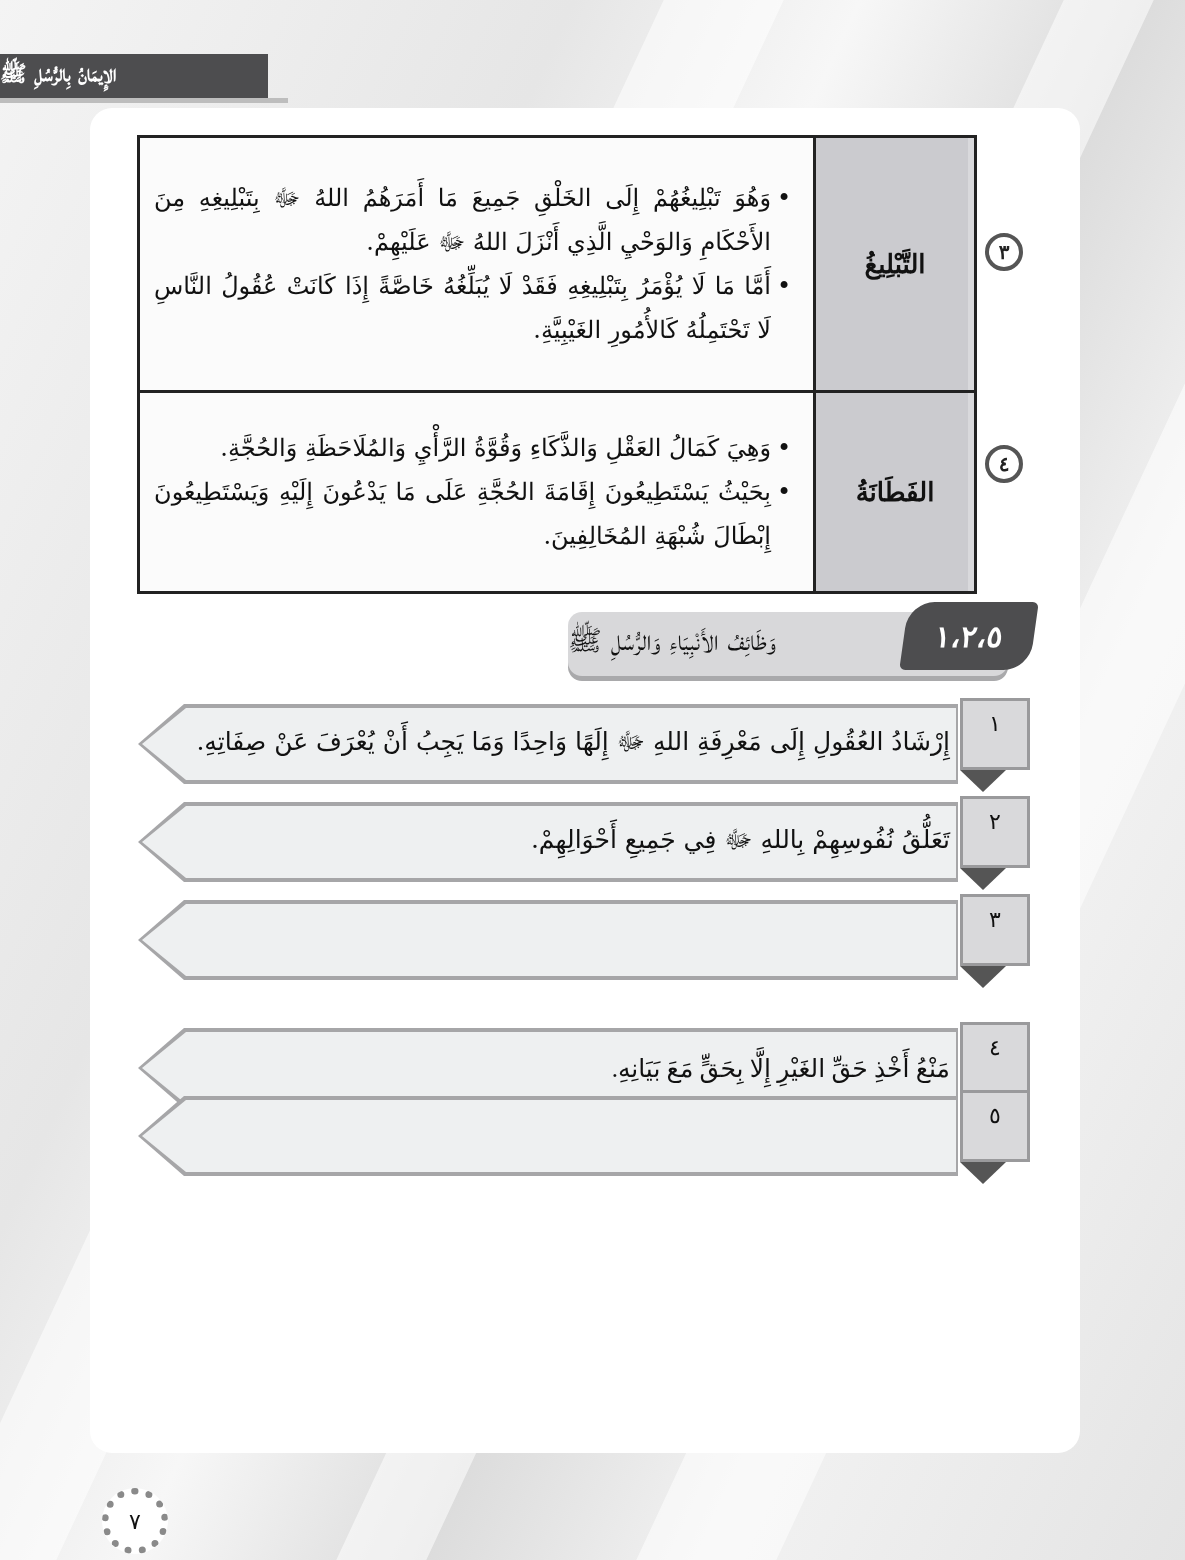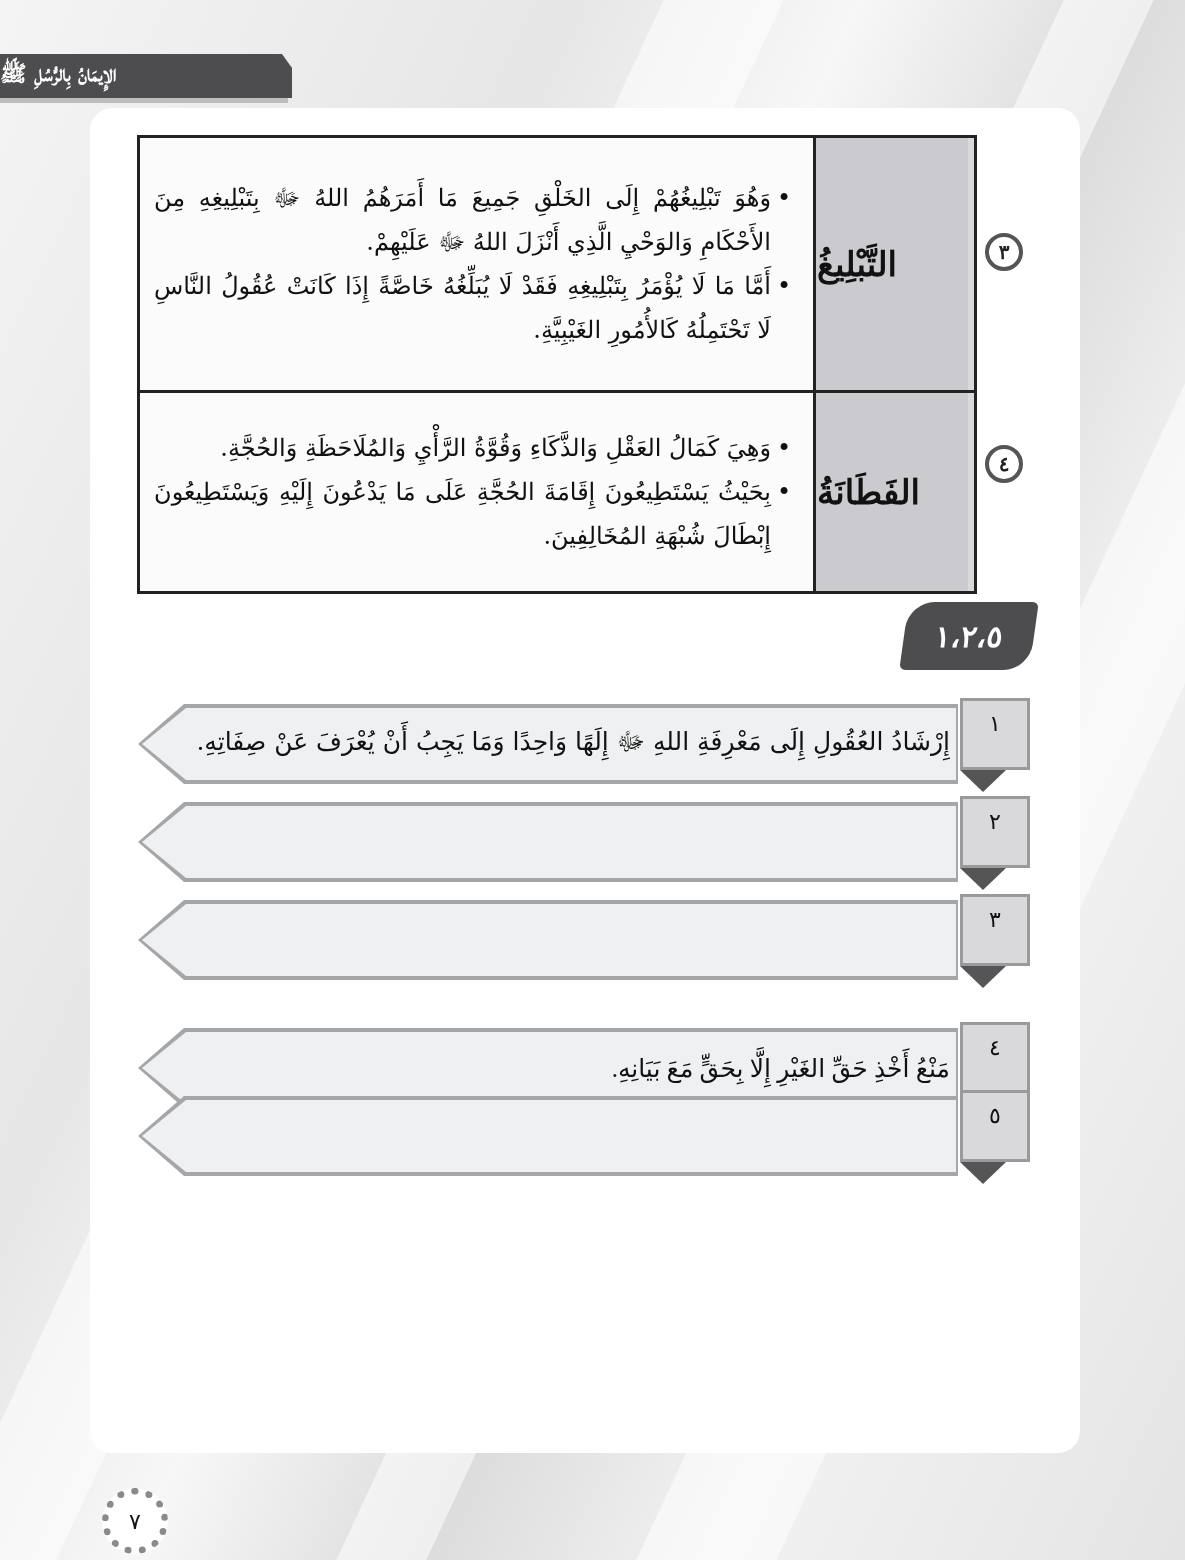--- a/index.html
+++ b/index.html
@@ -3,39 +3,39 @@
 <meta charset="utf-8">
 <style>
   html, body { margin:0; padding:0; }
   body {
     width:1185px; height:1560px; position:relative; overflow:hidden;
     background: linear-gradient(115deg, #f4f4f4 0%, #e6e6e6 30%, #f7f7f7 45%, #dcdcdc 60%, #f2f2f2 75%, #e4e4e4 100%);
     font-family: "DejaVu Serif", "Liberation Serif", serif;
   }
   .bg-stripe { position:absolute; background:rgba(255,255,255,0.55); transform:skewX(-25deg); }
   .header-tab {
-    position:absolute; left:0; top:54px; width:292px; height:44px;
+    position:absolute; left:0; top:54px; width:268px; height:44px;
     background:#4d4d4f;
     clip-path: polygon(0 0, 282px 0, 292px 14px, 292px 44px, 0 44px);
     box-shadow: 0 4px 0 #bdbdbd;
     display:flex; align-items:center; justify-content:flex-end; padding-right:16px; box-sizing:border-box;
     color:#fff; font-size:22px; font-weight:bold; direction:rtl;
   }
   .header-shadow { position:absolute; left:0; top:98px; width:288px; height:5px; background:#bdbdbd; }
   .card {
     position:absolute; left:90px; top:108px; width:990px; height:1345px;
     background:#fff; border-radius:22px;
   }
   table.traits {
     position:absolute; left:137px; top:135px; width:840px;
     border-collapse:collapse; direction:rtl;
   }
   table.traits td { border:3px solid #222; vertical-align:middle; }
   td.term {
-    width:156px; background:#cbcbcf; text-align:left; font-size:34px; font-weight:bold; color:#111;
+    width:156px; background:#cbcbcf; text-align:center; font-size:26px; font-weight:bold; color:#111;
     box-shadow: inset -6px 0 0 #d9d9dc;
   }
   td.desc { background:#fbfbfb; padding:10px 16px 10px 14px; font-size:24px; line-height:44px; color:#111; }
   .bullet { display:flex; direction:rtl; }
   .bullet .dot { width:26px; flex:none; text-align:center; }
   .bullet .txt { flex:1; text-align:justify; }
   .row3 td { height:232px; }
   .row4 td { height:178px; }
   .circle-num {
     position:absolute; width:38px; height:38px; border-radius:50%;
@@ -140,36 +140,40 @@
   </table>
 
 <div class="circle-num" style="left:985px;top:233px;">
   <span>٣</span>
 </div>
 <div class="circle-num" style="left:985px;top:445px;">
   <span>٤</span>
 </div>
 
 <div class="section-title">
+  <div class="pill">
+    <span>وَظَائِفُ الأَنْبِيَاءِ وَالرُّسُلِ ﷺ</span>
+  </div>
   <div class="num">
     <span>١،٢،٥</span>
   </div>
 </div>
 
 <div class="duty" style="top:698px;">
   <div class="arrow"></div>
   <div class="arrow-inner"></div>
   <div class="text">إِرْشَادُ العُقُولِ إِلَى مَعْرِفَةِ اللهِ ﷻ إِلَهًا وَاحِدًا وَمَا يَجِبُ أَنْ يُعْرَفَ عَنْ صِفَاتِهِ.</div>
   <div class="numbox">١</div>
   <div class="tri2"></div>
 </div>
 
 <div class="duty" style="top:796px;">
   <div class="arrow"></div>
   <div class="arrow-inner"></div>
+  <div class="text">تَعَلُّقُ نُفُوسِهِمْ بِاللهِ ﷻ فِي جَمِيعِ أَحْوَالِهِمْ.</div>
   <div class="numbox">٢</div>
   <div class="tri2"></div>
 </div>
 
 <div class="duty" style="top:894px;">
   <div class="arrow"></div>
   <div class="arrow-inner"></div>
   <div class="numbox">٣</div>
   <div class="tri2"></div>
 </div>

